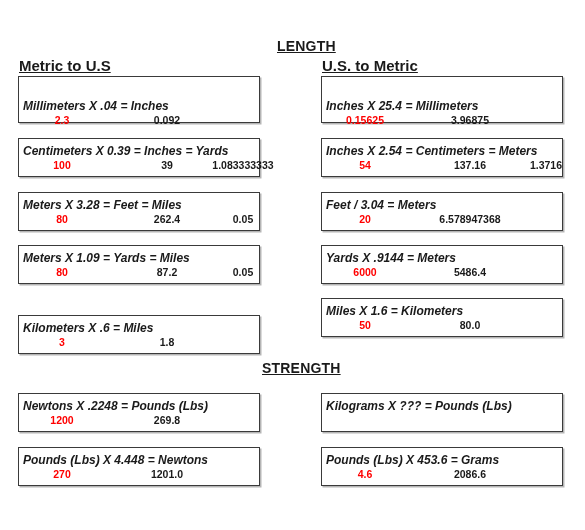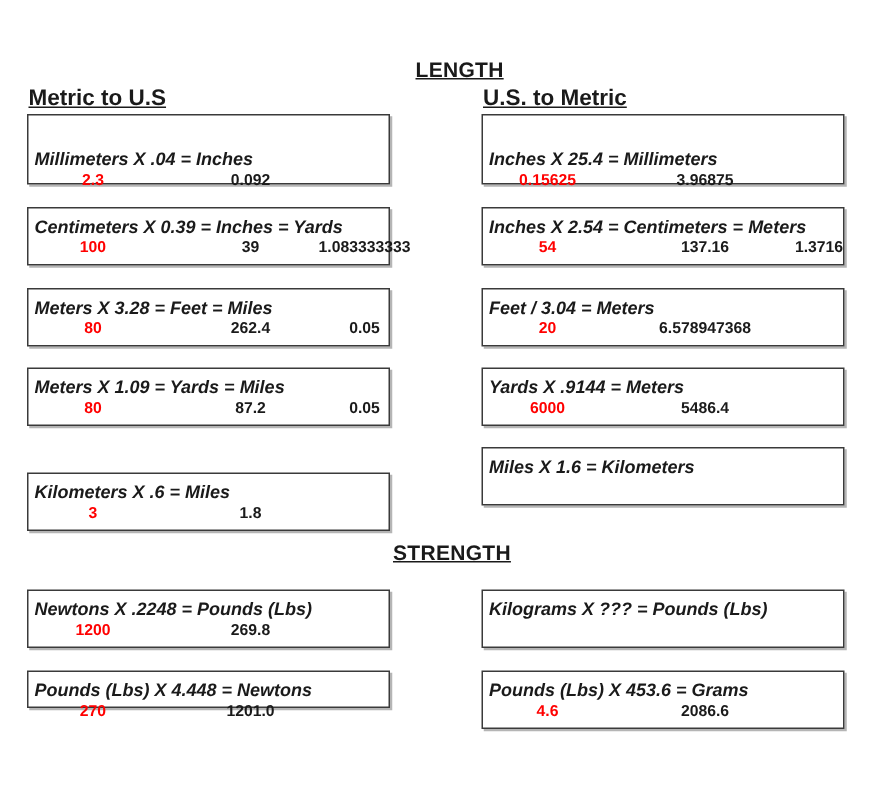--- a/index.html
+++ b/index.html
@@ -183,32 +183,37 @@
     <div class="conv-formula">Yards   X   .9144     =   Meters</div>
     <div class="conv-values">
       <span class="v input col-in">6000</span>
       <span class="v col-r1">5486.4</span>
       <span class="v col-r2"></span>
     </div>
   </div>
 
   <div class="conv-box short" style="left:321px; top:298px; width:242px; height:39px;">
     <div class="conv-formula">Miles    X  1.6     =   Kilometers</div>
+    <div class="conv-values">
+      <span class="v input col-in">50</span>
+      <span class="v col-r1">80.0</span>
+      <span class="v col-r2"></span>
+    </div>
   </div>
 
   <div class="conv-box short" style="left:18px; top:393px; width:242px; height:39px;">
     <div class="conv-formula">Newtons X  .2248 = Pounds (Lbs)</div>
     <div class="conv-values">
       <span class="v input col-in">1200</span>
       <span class="v col-r1">269.8</span>
       <span class="v col-r2"></span>
     </div>
   </div>
 
-  <div class="conv-box short" style="left:18px; top:447px; width:242px; height:25px;">
+  <div class="conv-box short" style="left:18px; top:447px; width:242px; height:39px;">
     <div class="conv-formula">Pounds (Lbs) X 4.448 = Newtons</div>
     <div class="conv-values">
       <span class="v input col-in">270</span>
       <span class="v col-r1">1201.0</span>
       <span class="v col-r2"></span>
     </div>
   </div>
 
   <div class="conv-box short" style="left:321px; top:393px; width:242px; height:39px;">
     <div class="conv-formula">Kilograms X   ??? = Pounds (Lbs)</div>

